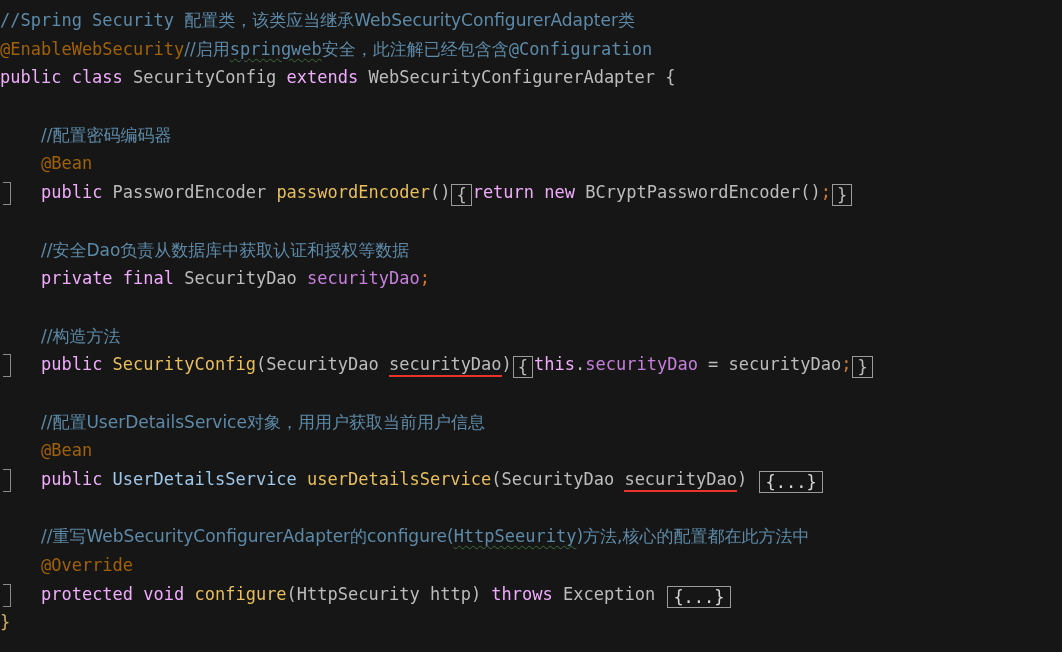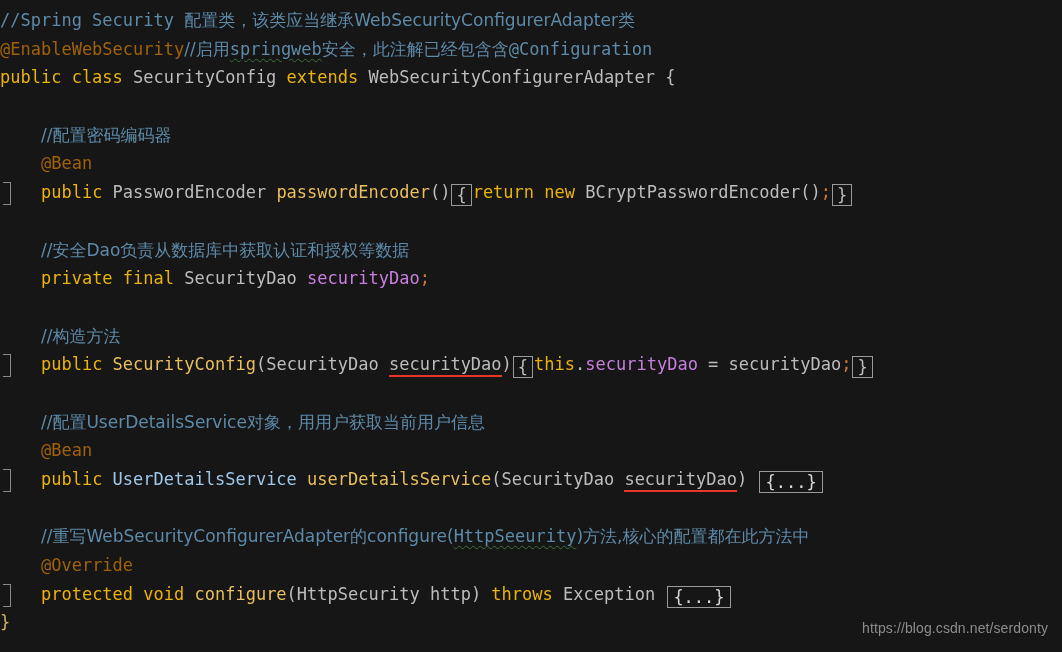--- a/index.html
+++ b/index.html
@@ -42,21 +42,21 @@
     width: 1062px;
     white-space: pre;
   }
   .line {
     height: 28.7px;
     white-space: pre;
   }
 
   
   .cmt     { color: #5d8aa8; }
-  .kw      { color: #eab308; }
+  .kw      { color: #f0abfc; }
   .cls     { color: #9fc7e8; }
   .ann     { color: #a16207; }
   .mname   { color: #e8bf5c; }
   .fld     { color: #c77fdd; }
   .plain   { color: #bcbcbc; }
   .semi    { color: #cc7832; }
   .brace-y { color: #d0b060; }
 
   
   .bracebox {
@@ -118,14 +118,13 @@
 
   <div class="gutter">
       <div class="fold-stub" style="top: 182.2px;"></div>
       <div class="fold-stub" style="top: 354.4px;"></div>
       <div class="fold-stub" style="top: 469.2px;"></div>
       <div class="fold-stub" style="top: 584px;"></div>
     </div>
 
   <div class="code" id="code-lines"><div class="line"><span class="cmt">//Spring Security </span><span class="cmt cjk">配置类，该类应当继承WebSecurityConfigurerAdapter类</span></div><div class="line"><span class="ann">@EnableWebSecurity</span><span class="cmt cjk">//启用</span><span class="cmt wavy-green">springweb</span><span class="cmt cjk">安全，此注解已经包含含</span><span class="cmt">@Configuration</span></div><div class="line"><span class="kw">public class </span><span class="plain">SecurityConfig </span><span class="kw">extends </span><span class="plain">WebSecurityConfigurerAdapter </span><span class="plain">{</span></div><div class="line">&nbsp;</div><div class="line"><span>    </span><span class="cmt cjk">//配置密码编码器</span></div><div class="line"><span>    </span><span class="ann">@Bean</span></div><div class="line"><span>    </span><span class="kw">public </span><span class="plain">PasswordEncoder </span><span class="mname">passwordEncoder</span><span class="plain">()</span><span class="bracebox">{</span><span class="kw">return </span><span class="kw">new </span><span class="plain">BCryptPasswordEncoder</span><span class="plain">()</span><span class="semi">;</span><span class="bracebox">}</span></div><div class="line">&nbsp;</div><div class="line"><span>    </span><span class="cmt cjk">//安全Dao负责从数据库中获取认证和授权等数据</span></div><div class="line"><span>    </span><span class="kw">private final </span><span class="plain">SecurityDao </span><span class="fld">securityDao</span><span class="semi">;</span></div><div class="line">&nbsp;</div><div class="line"><span>    </span><span class="cmt cjk">//构造方法</span></div><div class="line"><span>    </span><span class="kw">public </span><span class="mname">SecurityConfig</span><span class="plain">(</span><span class="plain">SecurityDao </span><span class="plain err-underline">securityDao</span><span class="plain">)</span><span class="bracebox">{</span><span class="kw">this</span><span class="plain">.</span><span class="fld">securityDao</span><span class="plain"> = securityDao</span><span class="semi">;</span><span class="bracebox">}</span></div><div class="line">&nbsp;</div><div class="line"><span>    </span><span class="cmt cjk">//配置UserDetailsService对象，用用户获取当前用户信息</span></div><div class="line"><span>    </span><span class="ann">@Bean</span></div><div class="line"><span>    </span><span class="kw">public </span><span class="cls">UserDetailsService </span><span class="mname">userDetailsService</span><span class="plain">(</span><span class="plain">SecurityDao </span><span class="plain err-underline">securityDao</span><span class="plain">) </span><span class="foldbox">{...}</span></div><div class="line">&nbsp;</div><div class="line"><span>    </span><span class="cmt cjk">//重写WebSecurityConfigurerAdapter的configure(</span><span class="cmt wavy-green2">HttpSeeurity</span><span class="cmt cjk">)方法,核心的配置都在此方法中</span></div><div class="line"><span>    </span><span class="ann">@Override</span></div><div class="line"><span>    </span><span class="kw">protected void </span><span class="mname">configure</span><span class="plain">(</span><span class="plain">HttpSecurity </span><span class="plain">http</span><span class="plain">) </span><span class="kw">throws </span><span class="plain">Exception </span><span class="foldbox">{...}</span></div><div class="line"><span class="brace-y">}</span></div></div>
 
-  <div class="watermark">https://blog.csdn.net/serdonty</div>
 </div>
 
 </body></html>

